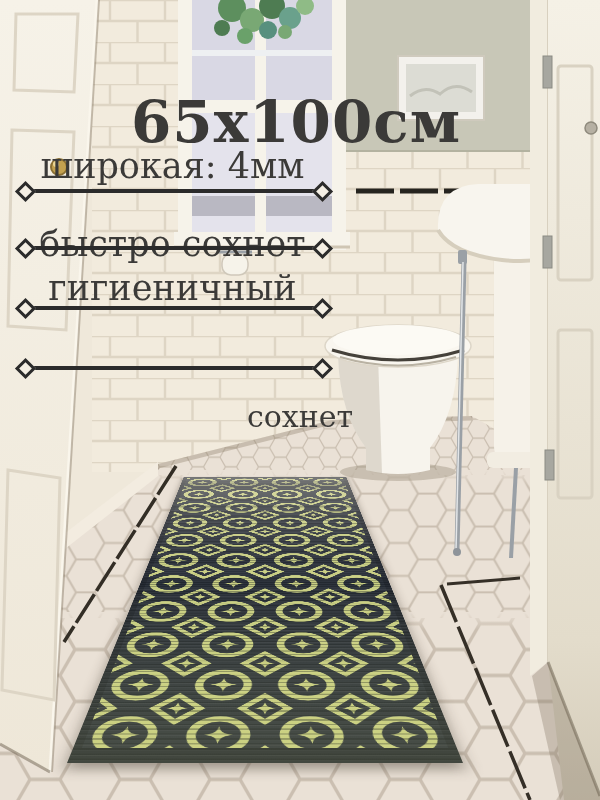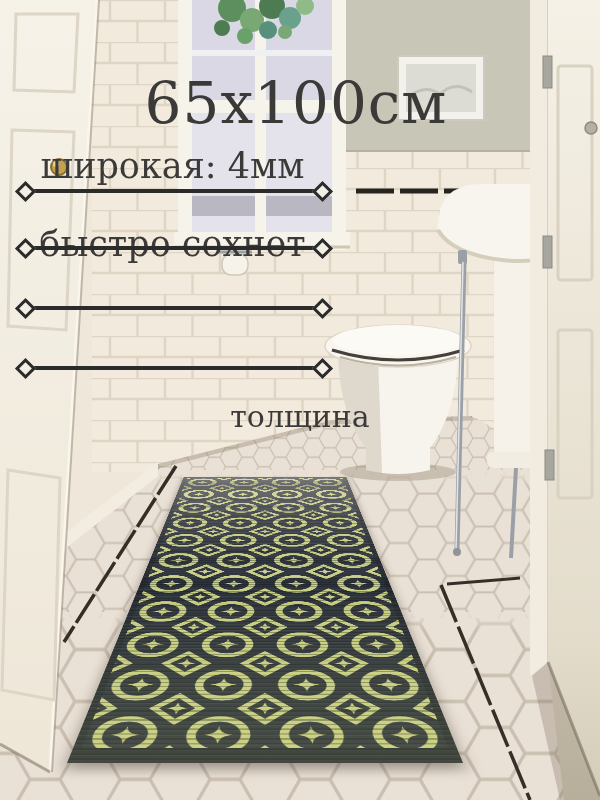--- a/index.html
+++ b/index.html
@@ -16,22 +16,22 @@
               rgba(15,20,26,.34) 0 2.2px, rgba(255,255,255,.05) 2.2px 4px,
               transparent 4px 8.5px);}
   .mat-haze{position:absolute;inset:0;
             background:linear-gradient(to bottom, rgba(236,229,216,.40),
               rgba(236,229,216,.14) 30%, transparent 55%),
               linear-gradient(to top, rgba(214,219,125,.16), transparent 40%);}
   
   .overlay{position:absolute;inset:0;color:var(--overlay-text,#3b3a38);}
   .ov-title{position:absolute;left:0;top:16px;width:600px;text-align:center;
             font-size:52px;line-height:60px;letter-spacing:1px;}
-  .ov-size{position:absolute;left:0;top:71px;width:592px;text-align:center;
-           font-weight:normal;font-size:58px;line-height:64px;letter-spacing:1px;}
+  .ov-size{position:absolute;left:0;top:90px;width:592px;text-align:center;
+           font-weight:bold;font-size:58px;line-height:64px;letter-spacing:1px;}
   .feat-label{position:absolute;left:0;width:345px;text-align:center;
               font-size:35px;line-height:40px;}
   .fl-0{top:146px}.fl-1{top:224px}.fl-2{top:268px}.fl-3{top:328px}
   .fline{position:absolute;left:18px;width:312px;height:12px;
          display:flex;align-items:center;}
   .ln-0{top:185px}.ln-1{top:242px}.ln-2{top:302px}.ln-3{top:362px}
   .fline .bar{flex:1;height:4px;background:var(--overlay-line,#2b2b2b);margin:0 -3px;}
   .diamond{width:9px;height:9px;border:3px solid var(--overlay-line,#2b2b2b);
            background:#f4efe4;transform:rotate(45deg);flex:none;}
   .ov-note{position:absolute;left:140px;top:403px;width:320px;text-align:center;
@@ -240,29 +240,30 @@
       <span class="diamond"></span>
     </div>
 
     <div class="feat-label fl-1">быстро сохнет</div>
     <div class="fline ln-1">
       <span class="diamond"></span>
       <span class="bar"></span>
       <span class="diamond"></span>
     </div>
 
+    <div class="feat-label fl-2">гигиеничный</div>
     <div class="fline ln-2">
       <span class="diamond"></span>
       <span class="bar"></span>
       <span class="diamond"></span>
     </div>
 
     <div class="fline ln-3">
       <span class="diamond"></span>
       <span class="bar"></span>
       <span class="diamond"></span>
     </div>
 
     <div class="ov-note">
-      <div>толщина</div>
+      <div>сохнет</div>
     </div>
   </div>
 </div>
 
 </body></html>

